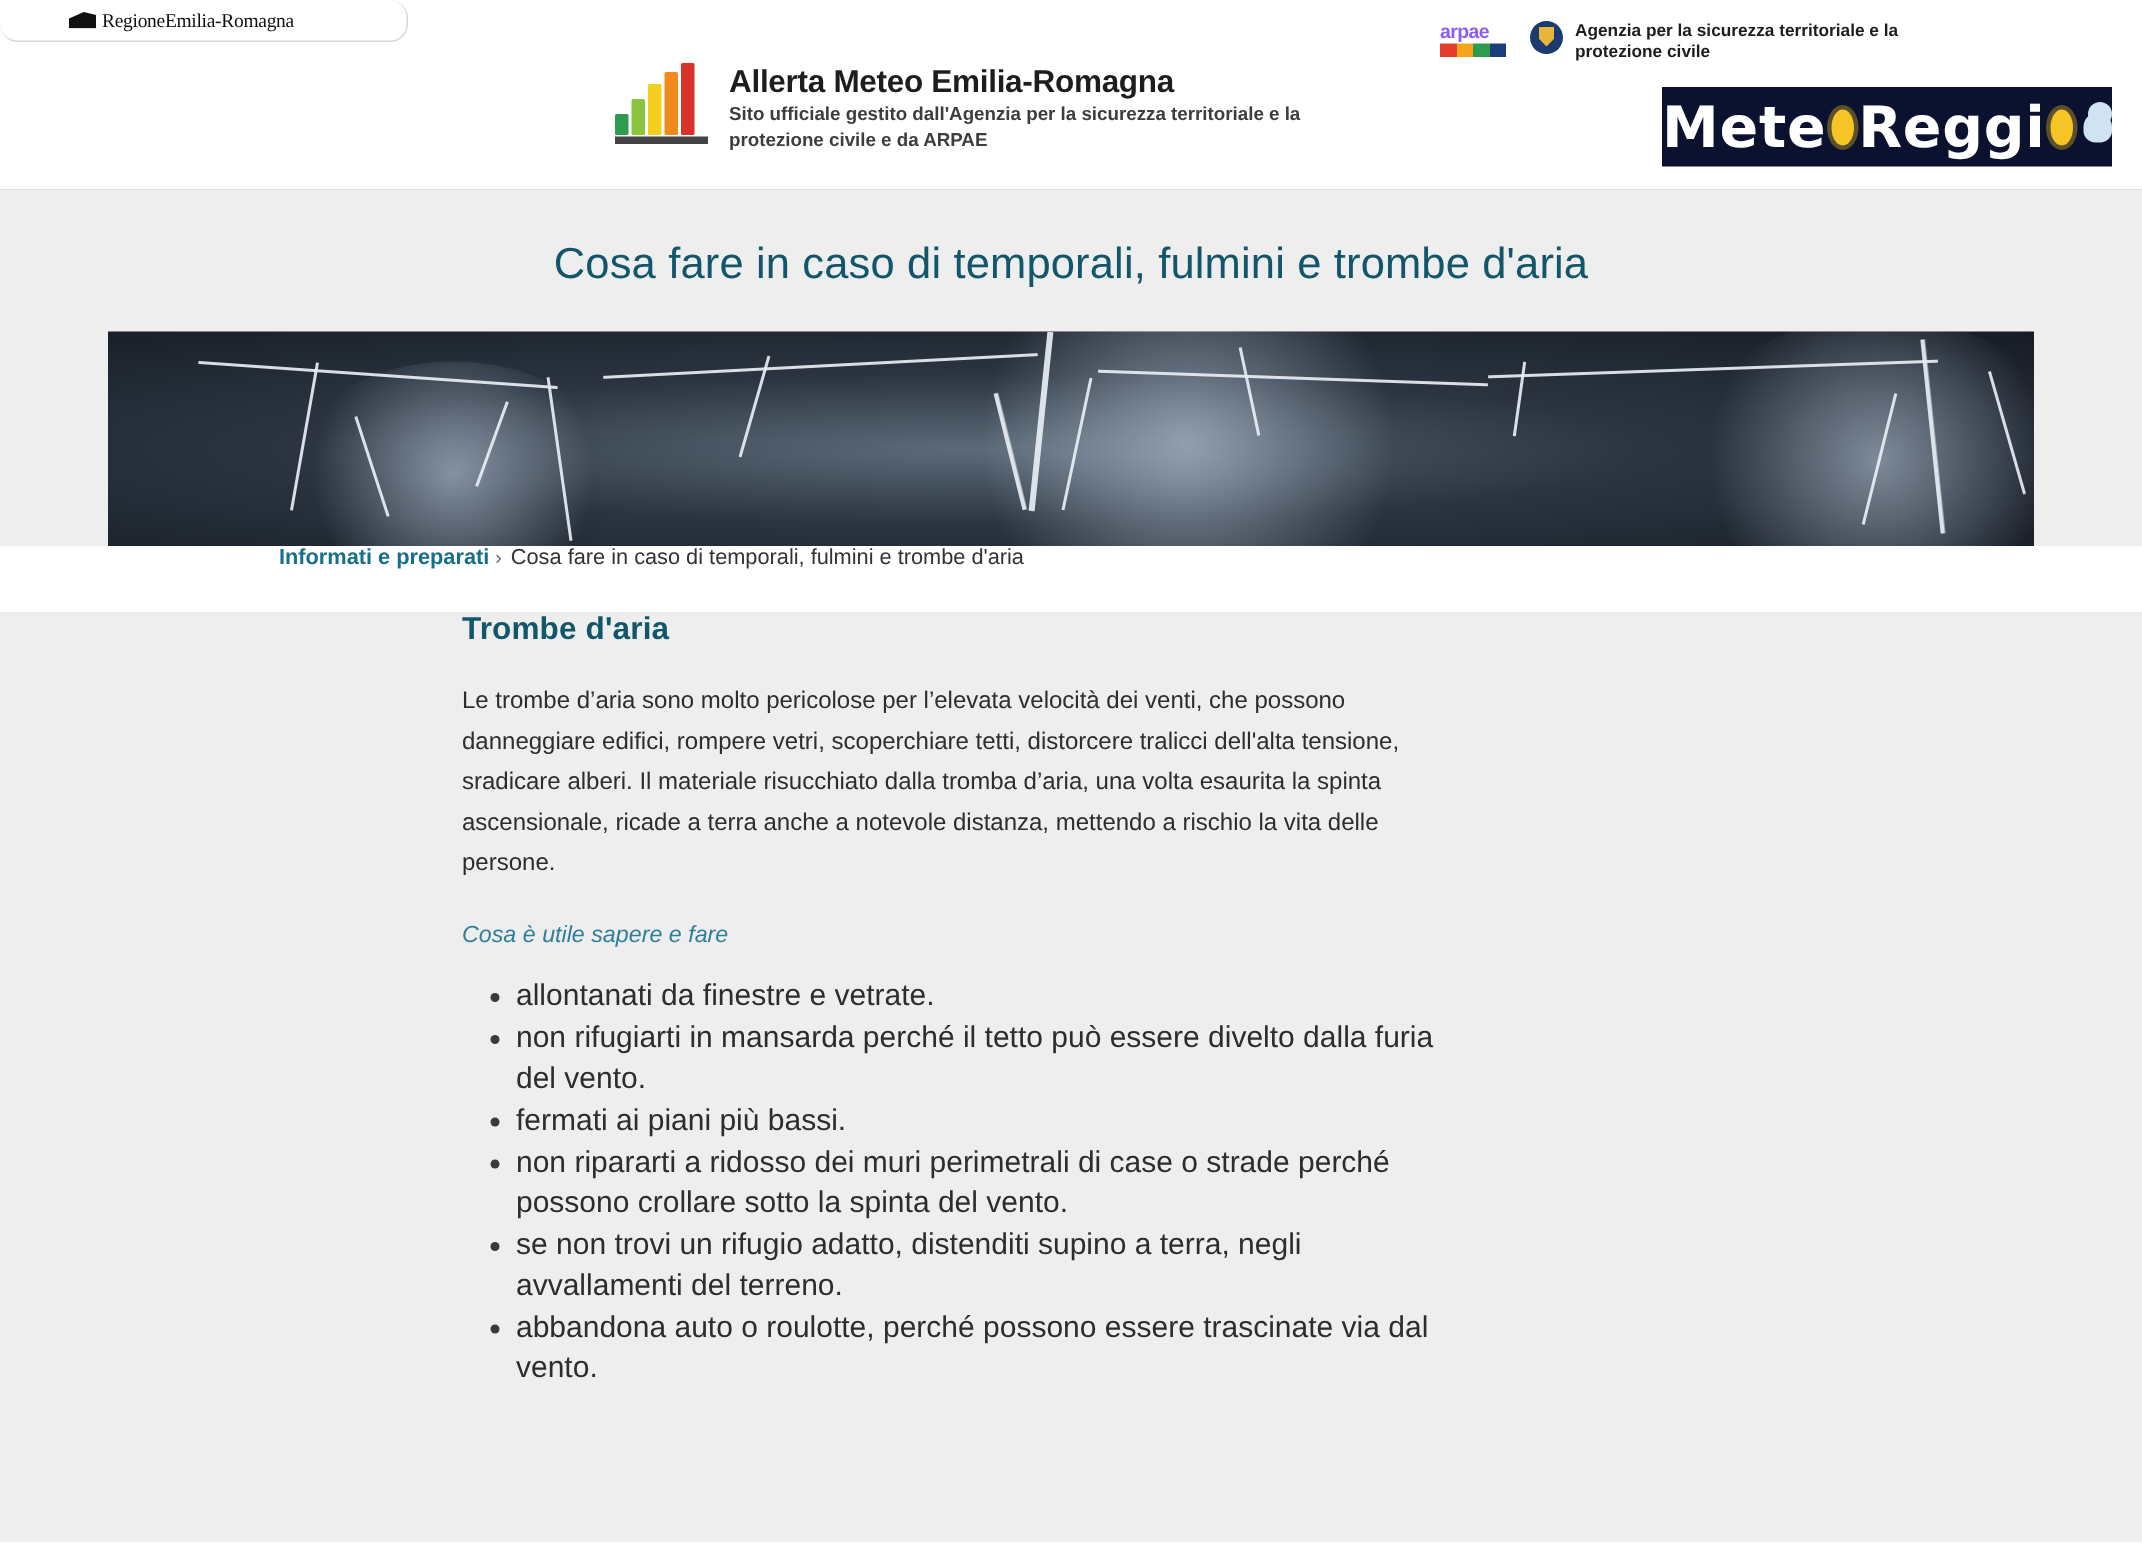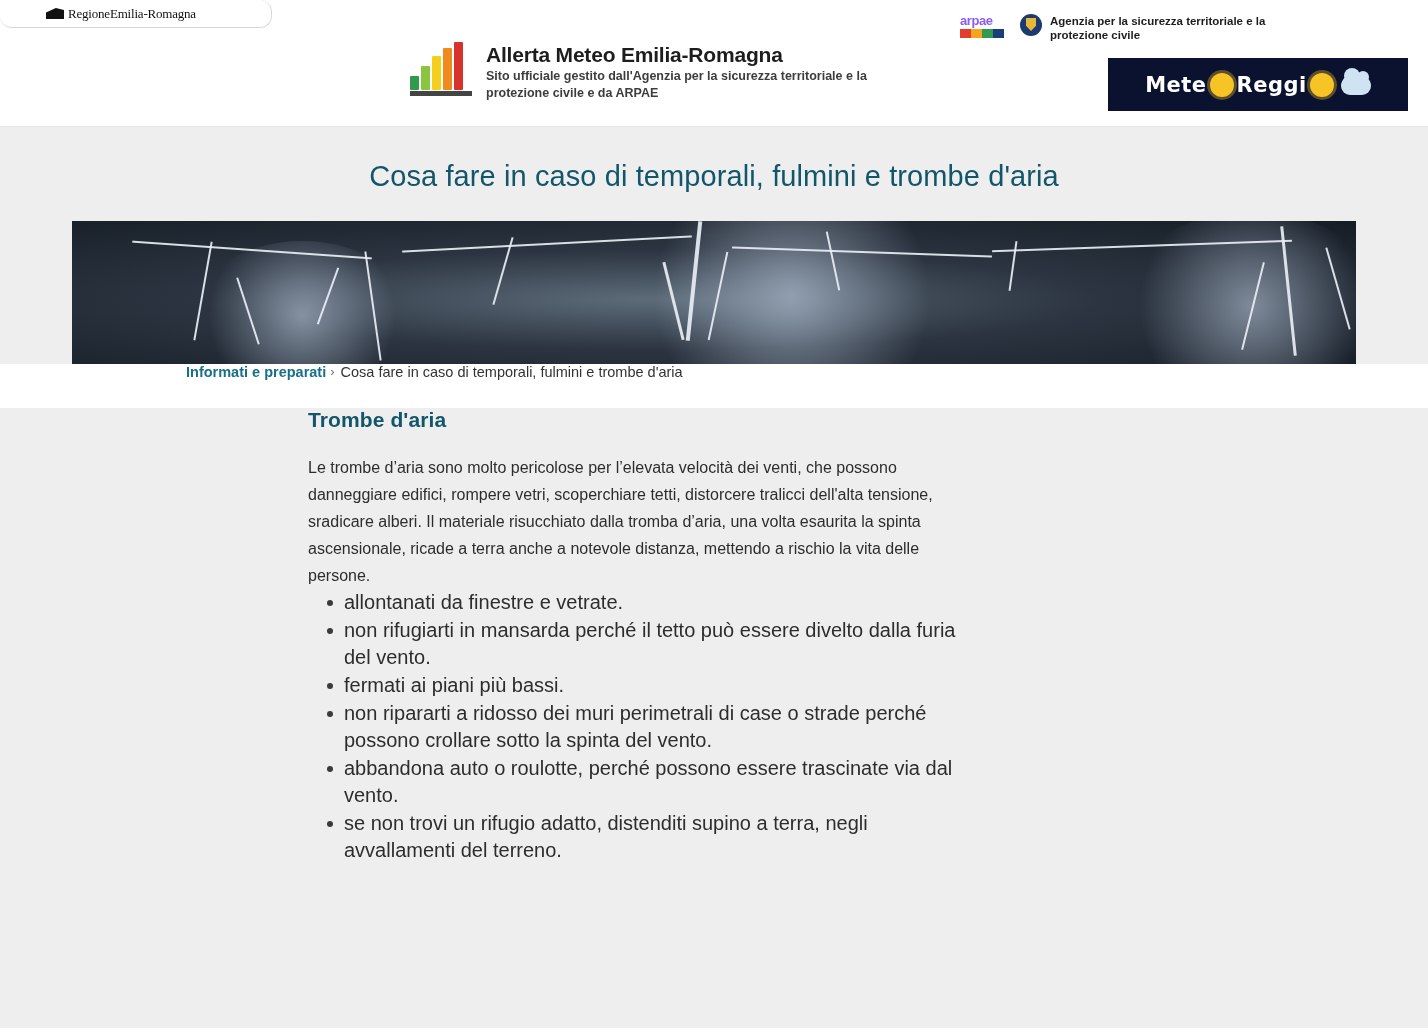--- a/index.html
+++ b/index.html
@@ -130,21 +130,21 @@
     right: 20px; top: 58px;
     width: 300px; height: 53px;
     background: #0a1230;
     display: flex;
     align-items: center;
     justify-content: center;
     overflow: hidden;
   }
   .meteo-banner .mb-text {
     color: #ffffff;
-    font-size: 21px;
+    font-size: 38px;
     font-weight: bold;
     letter-spacing: 0.5px;
     font-family: "DejaVu Sans", sans-serif;
   }
   .sun-glyph {
     display: inline-block;
     width: 24px; height: 24px;
     border-radius: 50%;
     background: #f6c424;
     box-shadow: 0 0 0 3px rgba(246,196,36,0.35);
@@ -359,22 +359,23 @@
 <div class="breadcrumb-bar">
   <a href="#">Informati e preparati</a>
   <span class="breadcrumb-sep">›</span>
   <span class="breadcrumb-current">Cosa fare in caso di temporali, fulmini e trombe d'aria</span>
 </div>
 
 <div class="content-wrap">
   <div class="article">
     <h2>Trombe d'aria</h2>
     <p class="intro">Le trombe d’aria sono molto pericolose per l’elevata velocità dei venti, che possono danneggiare edifici, rompere vetri, scoperchiare tetti, distorcere tralicci dell'alta tensione, sradicare alberi. Il materiale risucchiato dalla tromba d’aria, una volta esaurita la spinta ascensionale, ricade a terra anche a notevole distanza, mettendo a rischio la vita delle persone.</p>
+    <div class="subhead">Cosa è utile sapere e fare</div>
     <ul>
       <li>allontanati da finestre e vetrate.</li>
       <li>non rifugiarti in mansarda perché il tetto può essere divelto dalla furia del vento.</li>
       <li>fermati ai piani più bassi.</li>
       <li>non ripararti a ridosso dei muri perimetrali di case o strade perché possono crollare sotto la spinta del vento.</li>
+      <li>se non trovi un rifugio adatto, distenditi supino a terra, negli avvallamenti del terreno.</li>
       <li>abbandona auto o roulotte, perché possono essere trascinate via dal vento.</li>
-      <li>se non trovi un rifugio adatto, distenditi supino a terra, negli avvallamenti del terreno.</li>
     </ul>
   </div>
 </div>
 
 </body></html>

